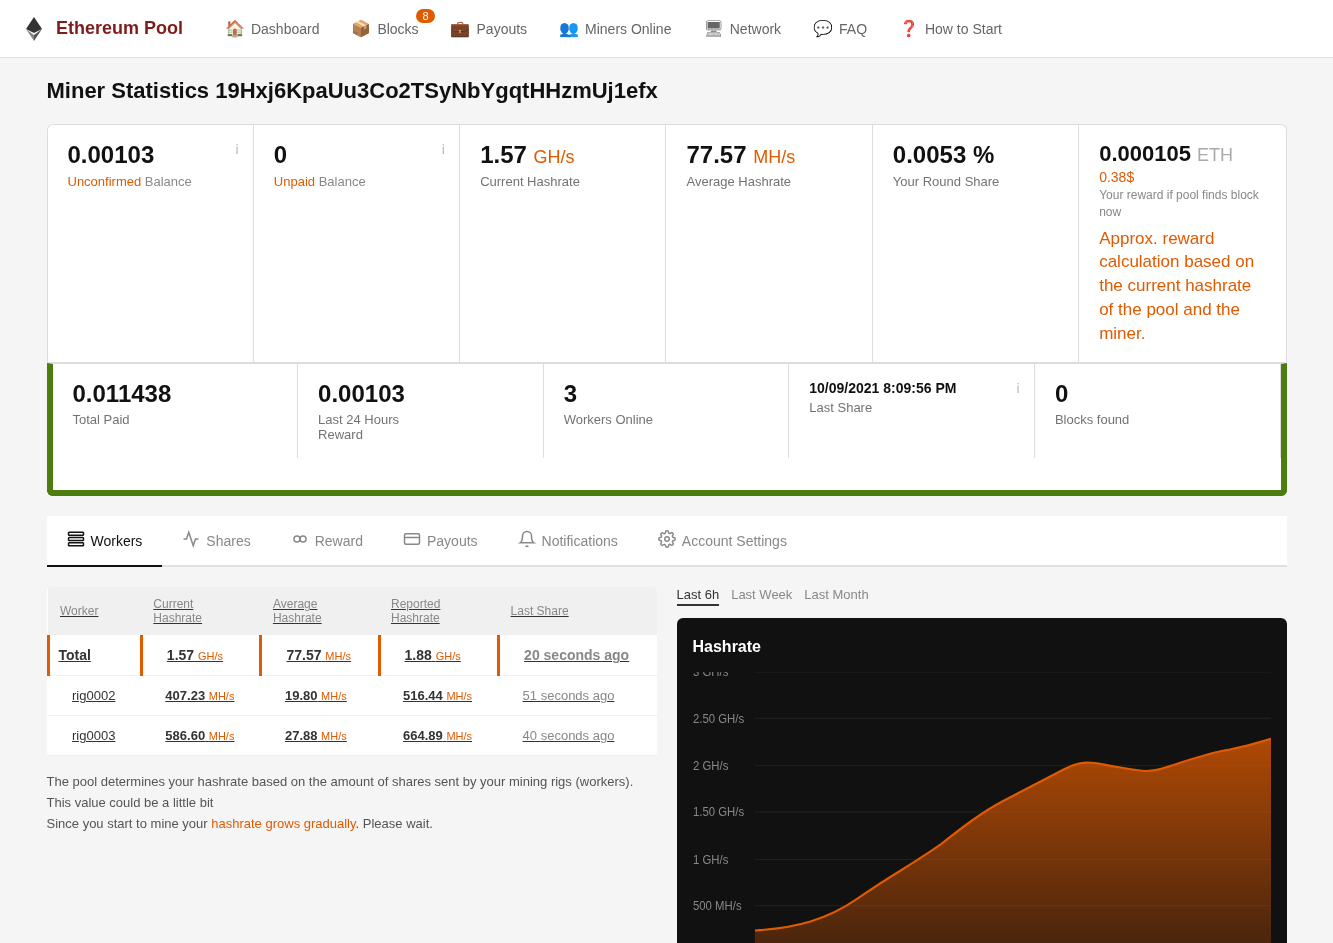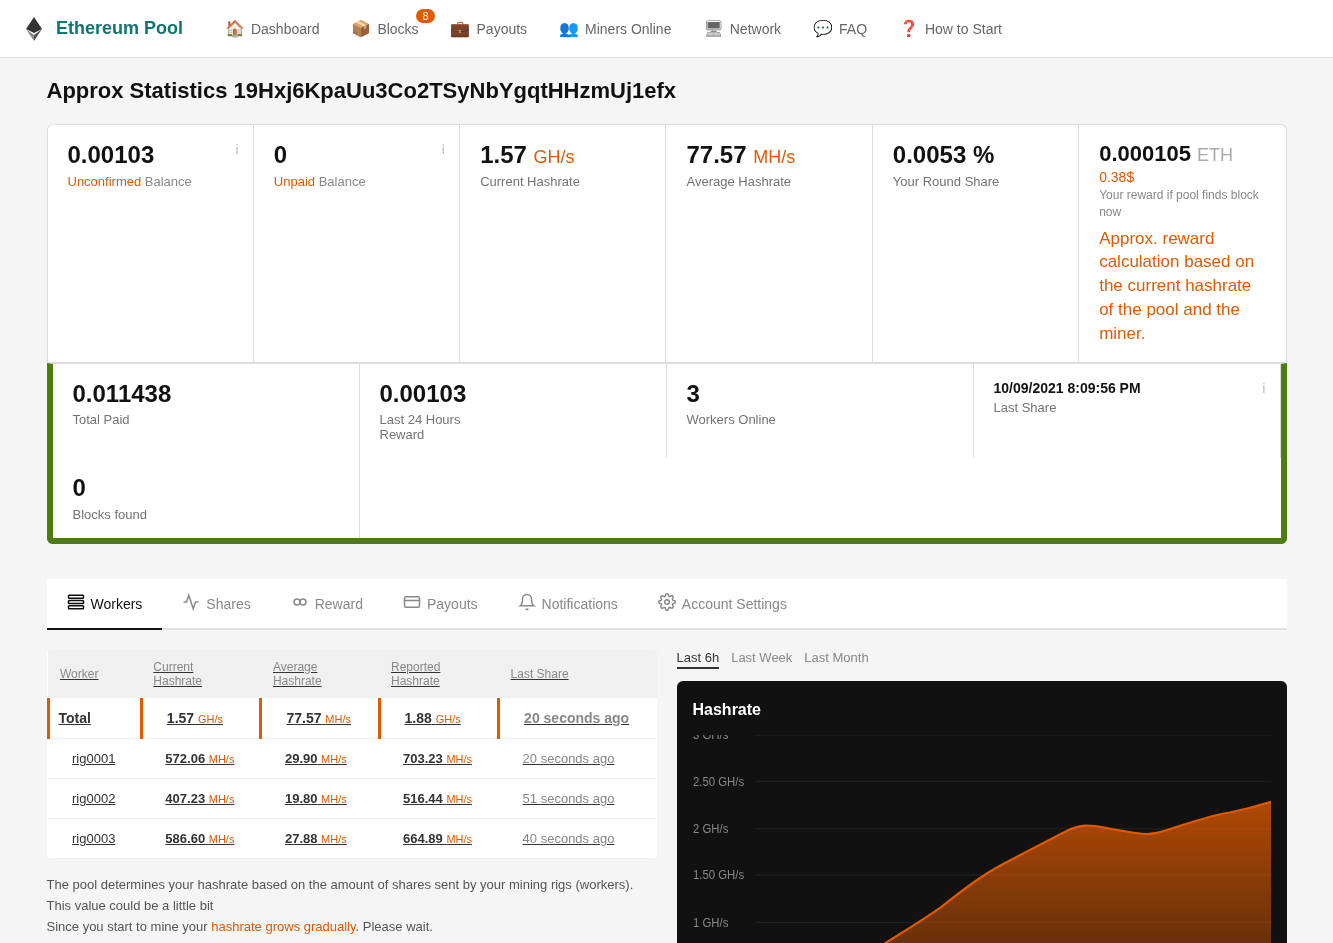--- a/index.html
+++ b/index.html
@@ -16,21 +16,21 @@
       position: sticky;
       top: 0;
       z-index: 100;
     }
     .navbar-brand {
       display: flex;
       align-items: center;
       font-size: 18px;
       font-weight: bold;
       margin-right: 30px;
-      color: #0f766e;
+      color: #7f1d1d;
       text-decoration: none;
     }
     .navbar-brand .eth-icon {
       width: 28px;
       height: 28px;
       margin-right: 8px;
     }
     .nav-links {
       display: flex;
       align-items: center;
@@ -248,27 +248,27 @@
       display: grid;
       grid-template-columns: repeat(6, 1fr);
       border: 1px solid #ddd;
       border-radius: 6px 6px 0 0;
       background: #fff;
       overflow: hidden;
       border-bottom: 0;
     }
     .stats-bottom {
       display: grid;
-      grid-template-columns: repeat(4, 1fr);
+      grid-template-columns: repeat(5, 1fr);
       border: 6px solid #4d7c0f;
       border-radius: 0 0 6px 6px;
       background: #fff;
       overflow: hidden;
       border-top: 1px solid #ddd;
-      margin-bottom: 35px;
+      margin-bottom: 20px;
     }
     .stats-top .stats-card { border-bottom: 1px solid #ddd; }
     .stats-bottom .stats-card { border-bottom: none; }
   </style>
 </head>
 <body>
 
 <nav class="navbar">
   <a class="navbar-brand">
     <svg class="eth-icon" viewBox="0 0 28 28" fill="none">
@@ -307,21 +307,21 @@
     </a>
     <a class="nav-link">
       <span class="nav-icon">❓</span>
       <span>How to Start</span>
     </a>
   </div>
 </nav>
 
 <div class="main-content">
 
-  <h1 class="page-title">Approx Statistics 19Hxj6KpaUu3Co2TSyNbYgqtHHzmUj1efx</h1>
+  <h1 class="page-title">Miner Statistics 19Hxj6KpaUu3Co2TSyNbYgqtHHzmUj1efx</h1>
 
   <div class="stats-top">
 
     <div class="stats-card">
       <span class="info-icon">ℹ</span>
       <div class="stats-value">0.00103</div>
       <div class="stats-label">
         <span>Unconfirmed</span>
         <span style="color:#888">Balance</span>
       </div>
@@ -480,36 +480,20 @@
               <span style="font-weight:bold;">77.57</span>
               <span class="val-unit" style="color:#e05a00;">MH/s</span>
             </td>
             <td>
               <span style="font-weight:bold;">1.88</span>
               <span class="val-unit" style="color:#e05a00;">GH/s</span>
             </td>
             <td class="val-time">20 seconds ago</td>
           </tr>
 
-          <tr>
-            <td>rig0001</td>
-            <td>
-              <span style="font-weight:bold;">572.06</span>
-              <span class="val-unit" style="color:#e05a00;">MH/s</span>
-            </td>
-            <td>
-              <span style="font-weight:bold;">29.90</span>
-              <span class="val-unit" style="color:#e05a00;">MH/s</span>
-            </td>
-            <td>
-              <span style="font-weight:bold;">703.23</span>
-              <span class="val-unit" style="color:#e05a00;">MH/s</span>
-            </td>
-            <td class="val-time">20 seconds ago</td>
-          </tr>
 
           <tr>
             <td>rig0002</td>
             <td>
               <span style="font-weight:bold;">407.23</span>
               <span class="val-unit" style="color:#e05a00;">MH/s</span>
             </td>
             <td>
               <span style="font-weight:bold;">19.80</span>
               <span class="val-unit" style="color:#e05a00;">MH/s</span>

